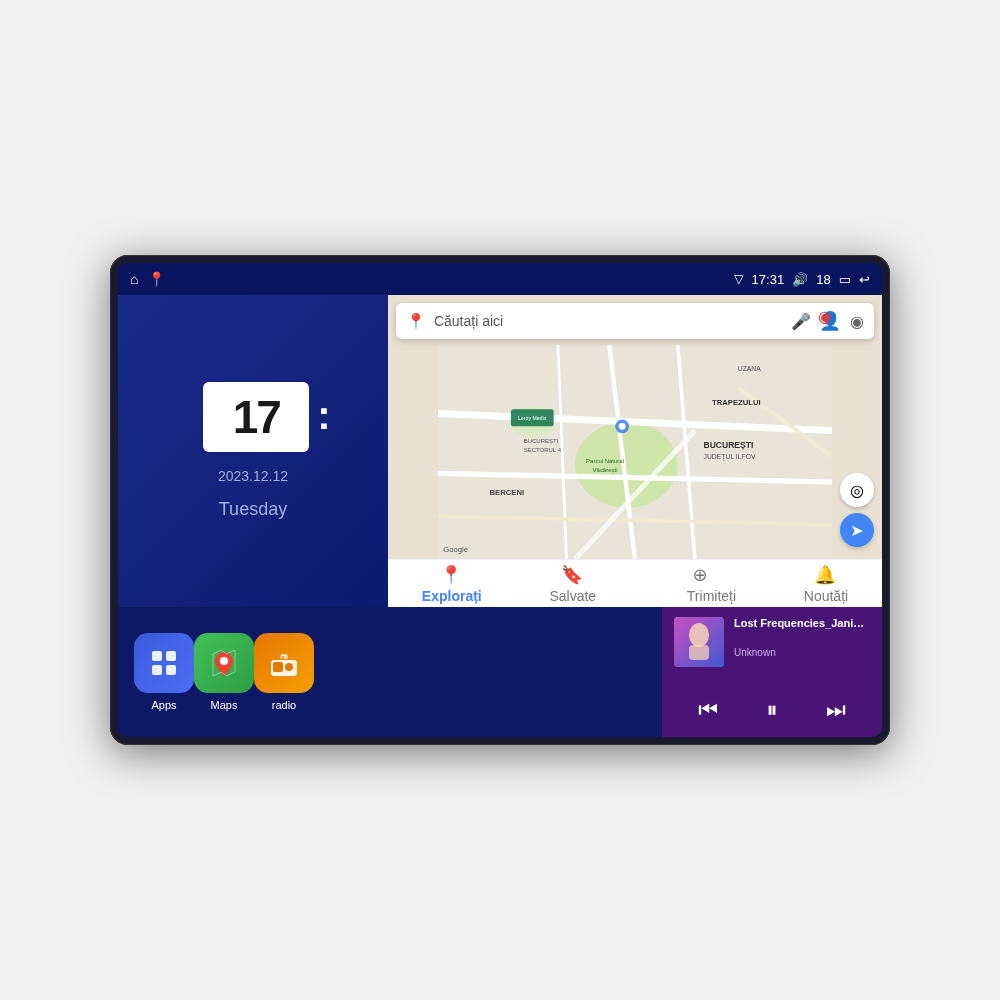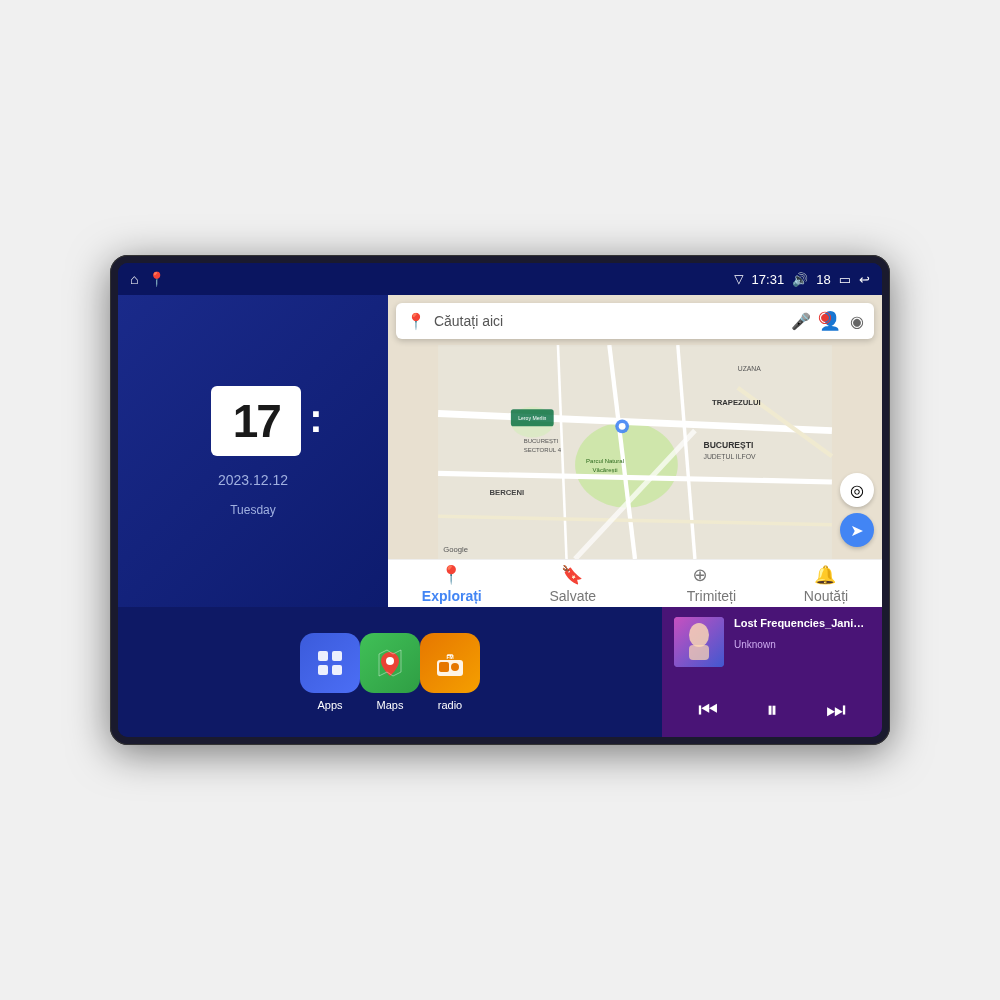--- a/index.html
+++ b/index.html
@@ -96,21 +96,21 @@
       display: flex;
       align-items: center;
       gap: 8px;
     }
 
     .clock-block {
       background: white;
       color: #1a1a1a;
       font-size: 46px;
       font-weight: bold;
-      width: 90px;
+      width: 106px;
       height: 70px;
       display: flex;
       align-items: center;
       justify-content: center;
       border-radius: 6px;
       letter-spacing: -2px;
       margin-left: 28px;
     }
 
     .clock-colon {
@@ -124,21 +124,21 @@
       text-align: center;
       color: #a0b0e0;
     }
 
     .date-line {
       font-size: 14px;
       margin-bottom: 15px;
     }
 
     .day-line {
-      font-size: 12px;
+      font-size: 18px;
     }
 
     
     .map-panel {
       flex: 1;
       background: #e8e0d0;
       position: relative;
       overflow: hidden;
       display: flex;
       flex-direction: column;
@@ -224,21 +224,21 @@
       background: rgba(15, 25, 100, 0.95);
       display: flex;
       flex-shrink: 0;
     }
 
     
     .apps-panel {
       flex: 1;
       display: flex;
       align-items: center;
-      justify-content: center;
+      justify-content: flex-start;
       padding: 8px 16px;
     }
 
     .app-icon-item {
       display: flex;
       flex-direction: column;
       align-items: center;
       gap: 6px;
       cursor: pointer;
     }
@@ -305,21 +305,21 @@
       font-size: 11px;
       font-weight: bold;
       white-space: nowrap;
       overflow: hidden;
       text-overflow: ellipsis;
     }
 
     .music-artist {
       color: #ccaaee;
       font-size: 10px;
-      margin-top: 10px;
+      margin-top: 18px;
     }
 
     .music-controls {
       display: flex;
       align-items: center;
       justify-content: space-around;
     }
 
     .music-btn {
       color: white;

